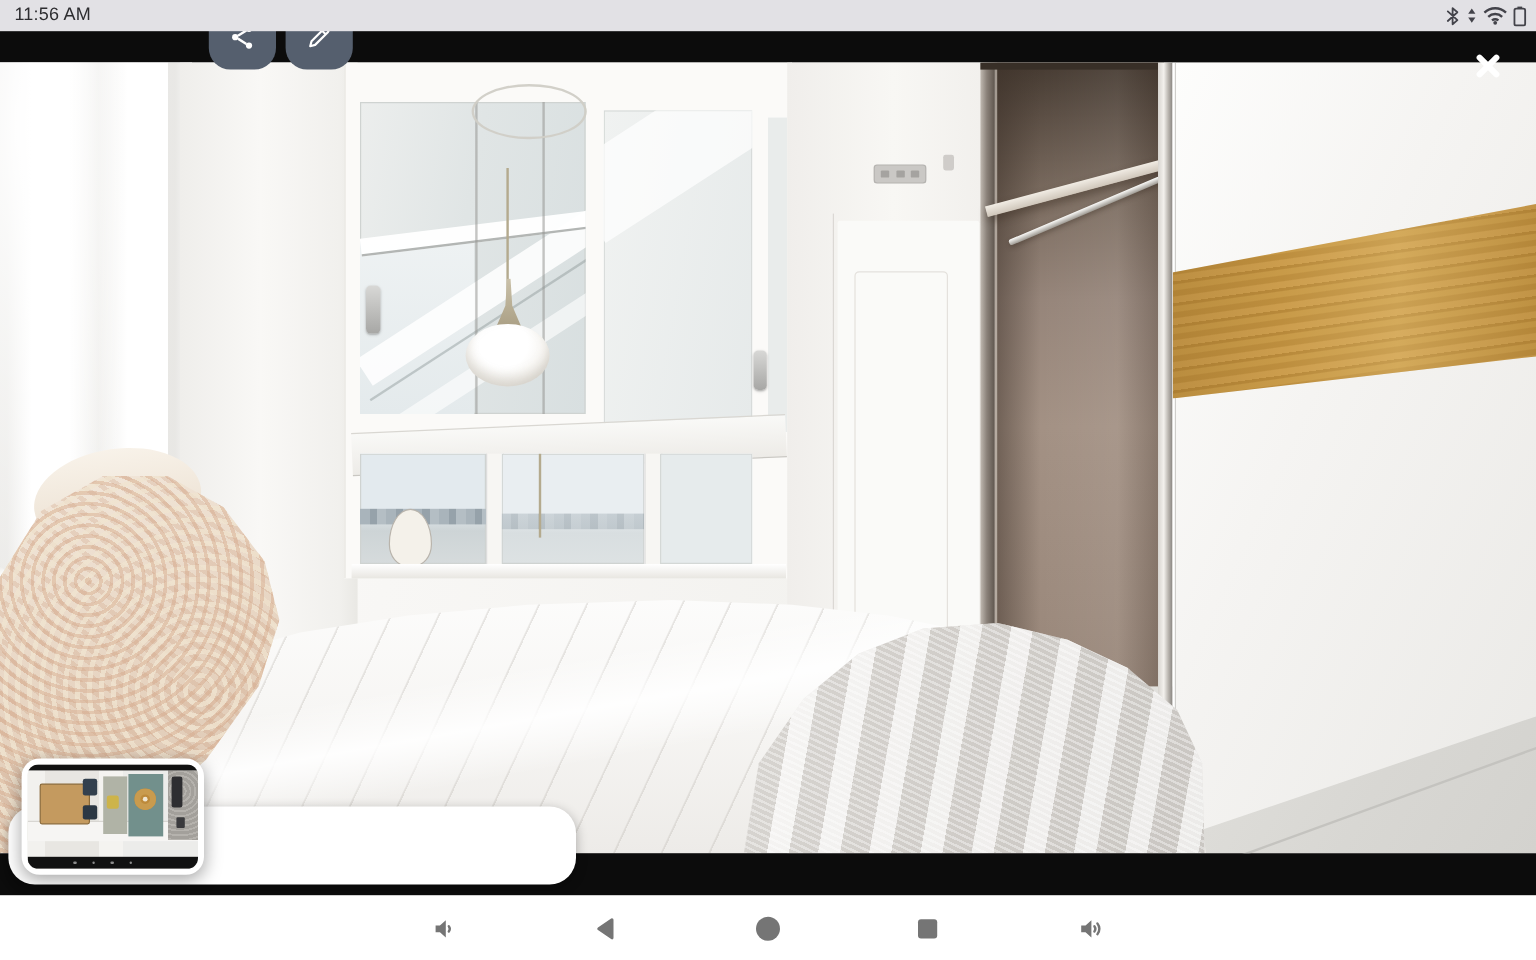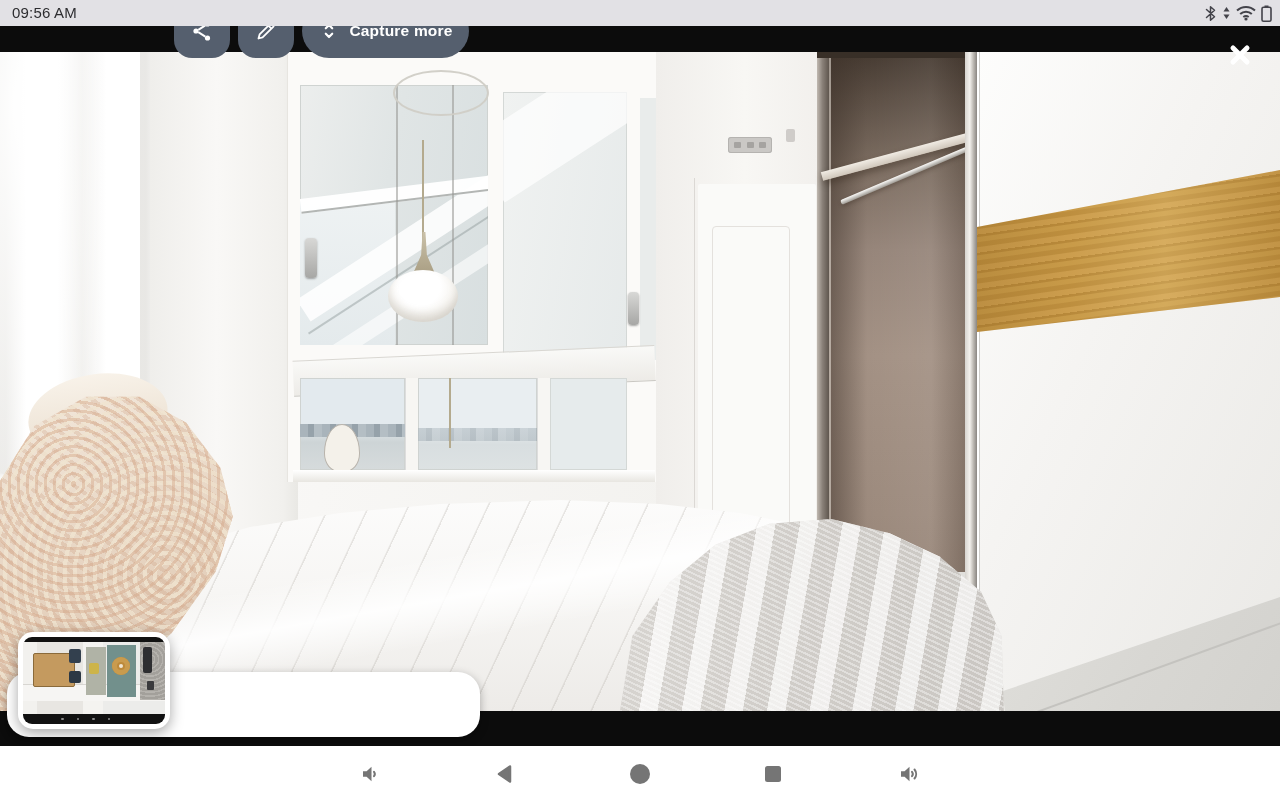--- a/index.html
+++ b/index.html
@@ -167,21 +167,21 @@
   
   .nav-bar{position:absolute;left:0;top:746px;width:1280px;height:54px;background:#ffffff;z-index:50;}
   .nav-icon{position:absolute;top:14px;width:28px;height:28px;display:flex;align-items:center;justify-content:center;cursor:pointer;}
 </style>
 </head>
 <body>
 
 <div class="screen">
 
   <div class="status-bar">
-    <span class="status-time">09:56 AM</span>
+    <span class="status-time">11:56 AM</span>
     <span class="status-icons">
       <svg width="13" height="17" viewBox="0 0 13 17">
         <path d="M2.5 4.5 L10.5 11.8 L6.5 15.2 L6.5 1.8 L10.5 5.2 L2.5 12.5" fill="none" stroke="#43434a" stroke-width="1.5" stroke-linejoin="round" stroke-linecap="round"></path>
       </svg>
       <svg width="9" height="16" viewBox="0 0 9 16">
         <path d="M4.5 2 L7.5 6.5 H1.5 Z" fill="#43434a"></path>
         <path d="M4.5 14 L1.5 9.5 H7.5 Z" fill="#43434a"></path>
       </svg>
       <svg width="20" height="16" viewBox="0 0 20 16">
         <path d="M1 5.5 A13 13 0 0 1 19 5.5" fill="none" stroke="#43434a" stroke-width="2"></path>
@@ -320,27 +320,20 @@
     </svg>
   </button>
 
   <button class="abtn abtn-edit">
     <svg width="24" height="24" viewBox="0 0 24 24">
       <path d="M4.5 19.5 L5.6 15.4 L16.2 4.8 a2.1 2.1 0 0 1 3 3 L8.6 18.4 L4.5 19.5 Z" fill="none" stroke="#fff" stroke-width="1.8" stroke-linejoin="round"></path>
       <path d="M14.4 6.6 L17.4 9.6" stroke="#fff" stroke-width="1.8"></path>
     </svg>
   </button>
 
-  <button class="abtn abtn-capture">
-    <svg width="22" height="24" viewBox="0 0 24 24">
-      <path d="M8.5 9 L12 5.5 L15.5 9" fill="none" stroke="#fff" stroke-width="2.4" stroke-linecap="round" stroke-linejoin="round"></path>
-      <path d="M8.5 15 L12 18.5 L15.5 15" fill="none" stroke="#fff" stroke-width="2.4" stroke-linecap="round" stroke-linejoin="round"></path>
-    </svg>
-    <span class="abtn-label">Capture more</span>
-  </button>
 
   <div class="nav-bar">
     <div class="nav-icon" style="left:356px;">
       <svg width="24" height="24" viewBox="0 0 24 24">
         <path d="M5 9.2 H8.6 L13.5 4.8 V19.2 L8.6 14.8 H5 Z" fill="#757575"></path>
         <path d="M16 9.8 a3.6 3.6 0 0 1 0 4.4" fill="none" stroke="#757575" stroke-width="2" stroke-linecap="round"></path>
       </svg>
     </div>
     <div class="nav-icon" style="left:491px;">
       <svg width="24" height="24" viewBox="0 0 24 24">

